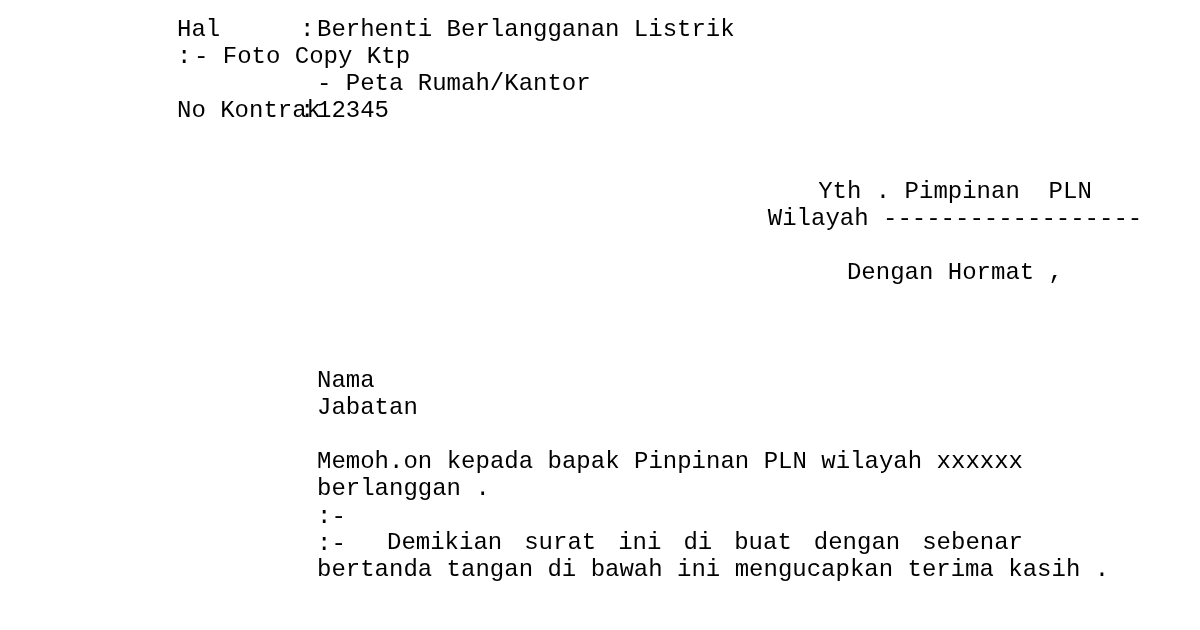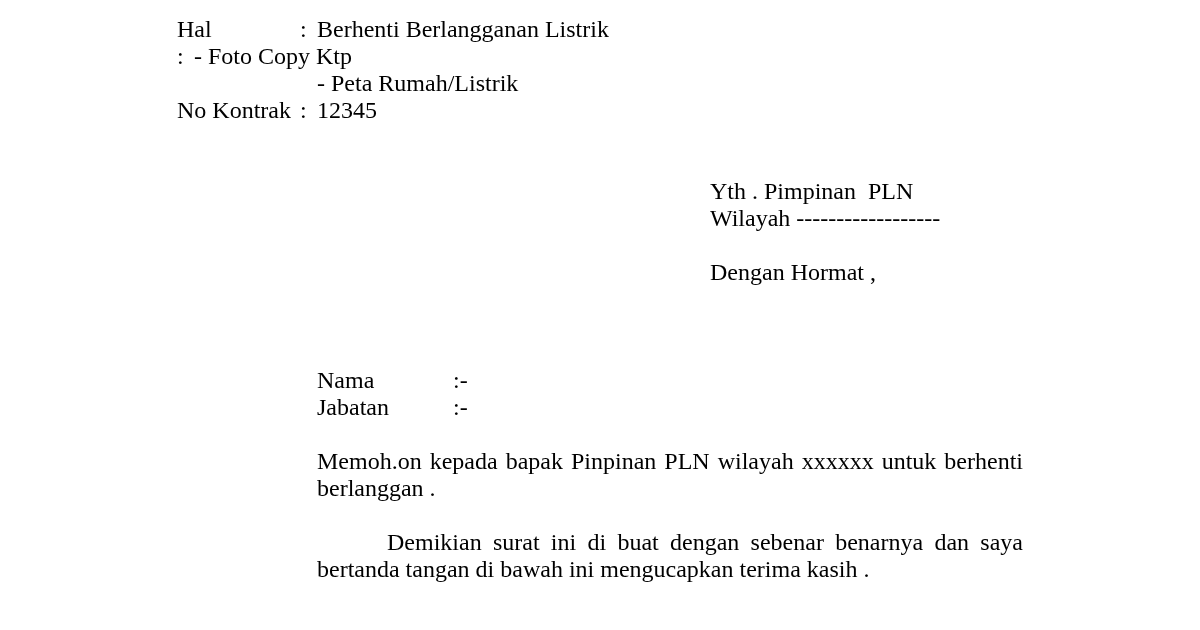--- a/index.html
+++ b/index.html
@@ -5,21 +5,21 @@
   html, body {
     margin: 0;
     padding: 0;
   }
   .page {
     position: relative;
     width: 1200px;
     height: 630px;
     background: #ffffff;
     overflow: hidden;
-    font-family: Liberation Serif, serif;
+    font-family: Liberation Mono, monospace;
     font-size: 24px;
     line-height: 27px;
     color: #000000;
   }
   .doc {
     padding-top: 16px;
   }
   .line {
     height: 27px;
     white-space: pre;
@@ -41,39 +41,41 @@
     width: 17px;
     flex: 0 0 17px;
     white-space: pre;
   }
   .hrow .hvalue {
     white-space: pre;
   }
   
   .recipient-block {
     margin-left: 710px;
+    text-align: center;
   }
   
   .body-block {
     margin-left: 317px;
     width: 706px;
   }
   .jline {
     height: 27px;
     text-align: justify;
     text-align-last: justify;
     white-space: normal;
     overflow: hidden;
   }
   .indent {
     padding-left: 70px;
   }
   .frow {
     display: flex;
     height: 27px;
+    flex-direction: column;
   }
   .frow .flabel {
     width: 136px;
     flex: 0 0 136px;
     white-space: pre;
   }
   .frow .fvalue {
     white-space: pre;
   }
   .spacer-1 { height: 54px; }
@@ -92,21 +94,21 @@
         <span class="hcolon">:</span>
         <span class="hvalue">Berhenti Berlangganan Listrik</span>
       </div>
       <div class="hrow">
         <span class="hcolon">:</span>
         <span class="hvalue">- Foto Copy Ktp</span>
       </div>
       <div class="hrow">
         <span class="hlabel"></span>
         <span class="hcolon"></span>
-        <span class="hvalue">- Peta Rumah/Listrik</span>
+        <span class="hvalue">- Peta Rumah/Kantor</span>
       </div>
       <div class="hrow">
         <span class="hlabel">No Kontrak</span>
         <span class="hcolon">:</span>
         <span class="hvalue">12345</span>
       </div>
     </div>
 
     <div class="spacer-1"></div>
 

